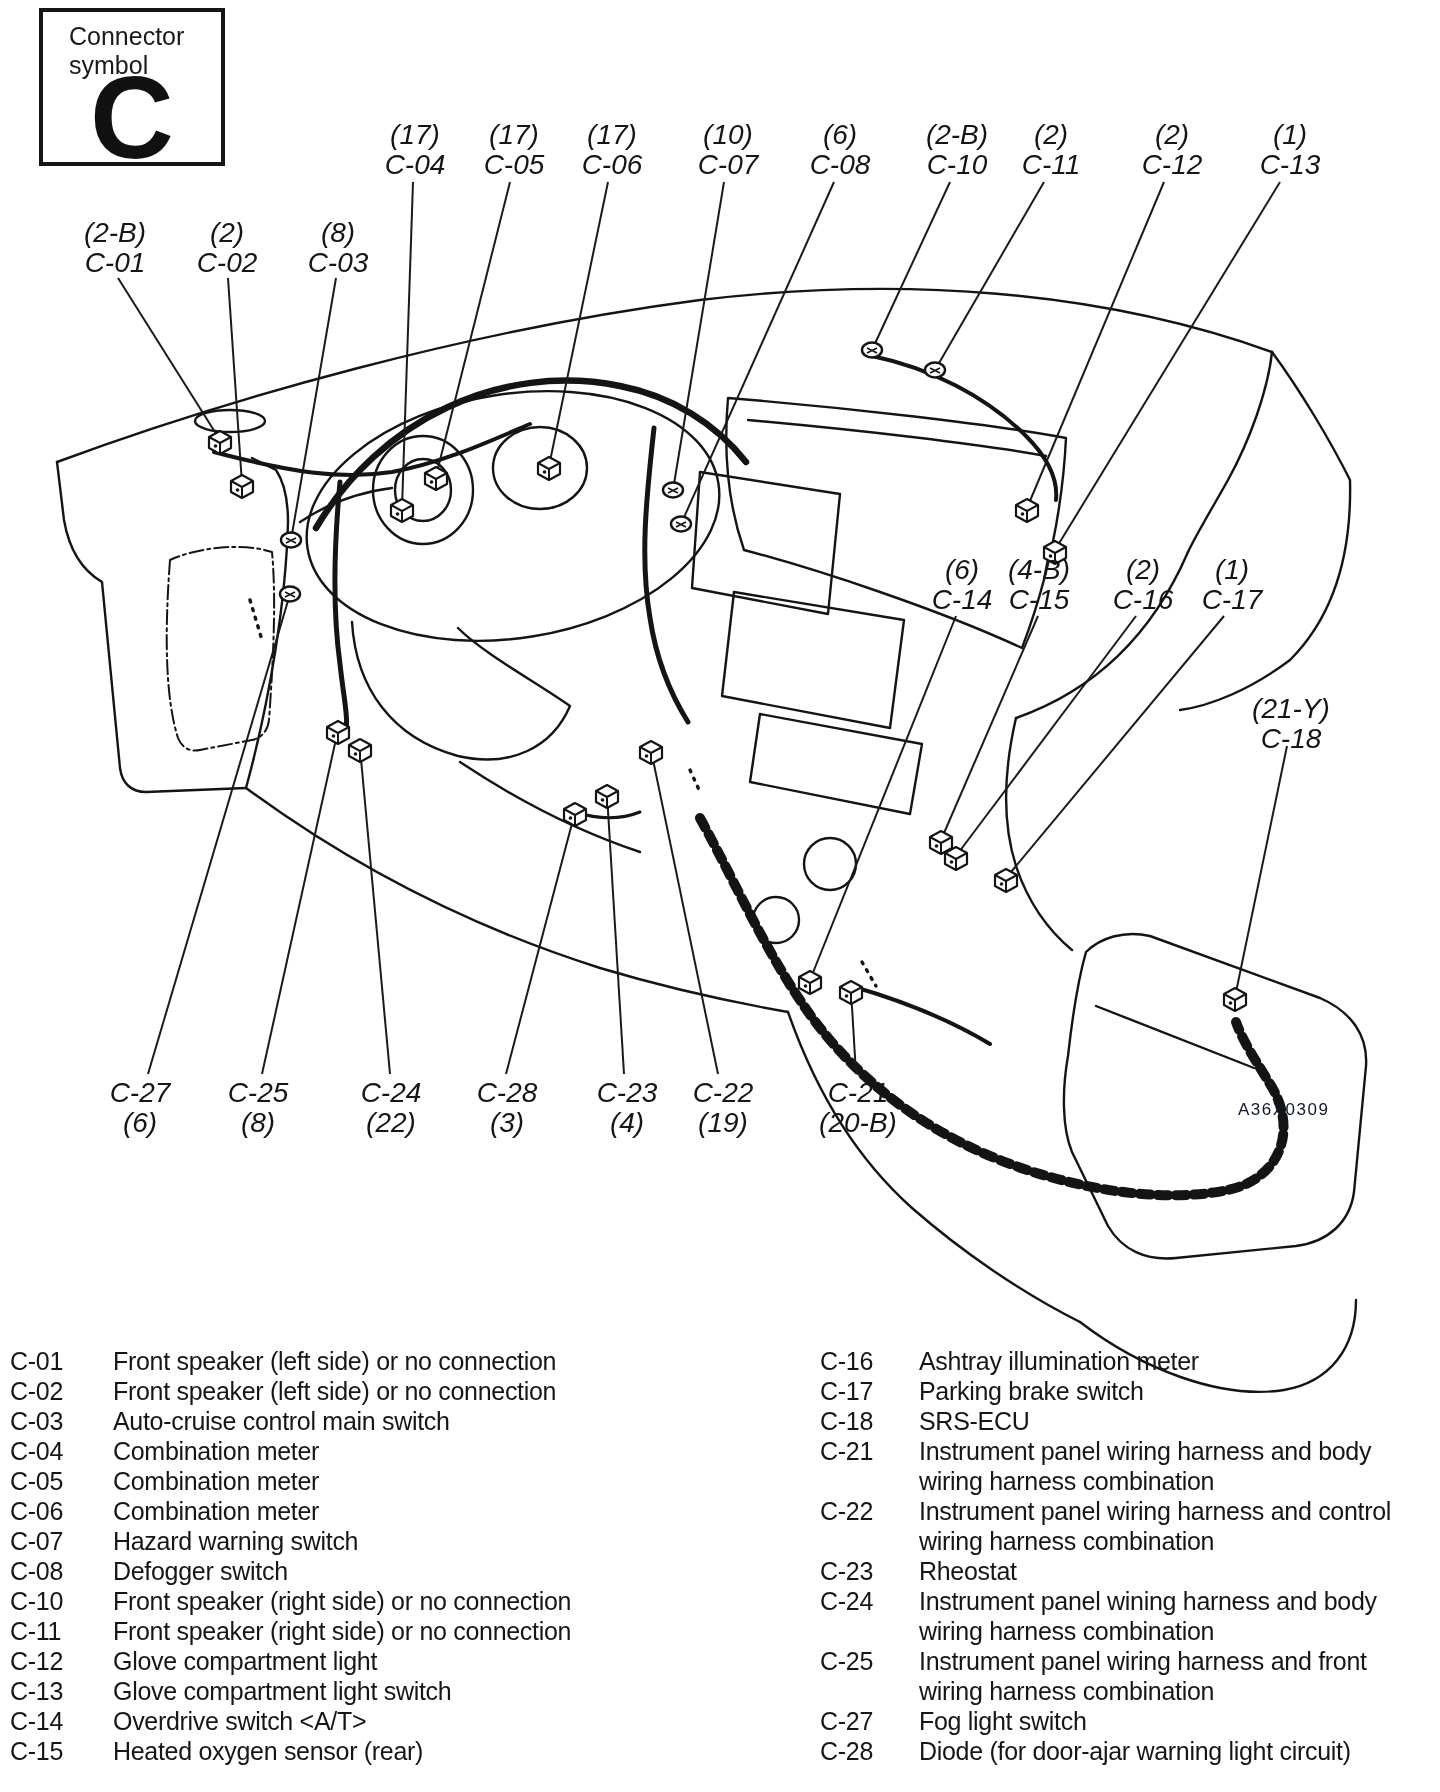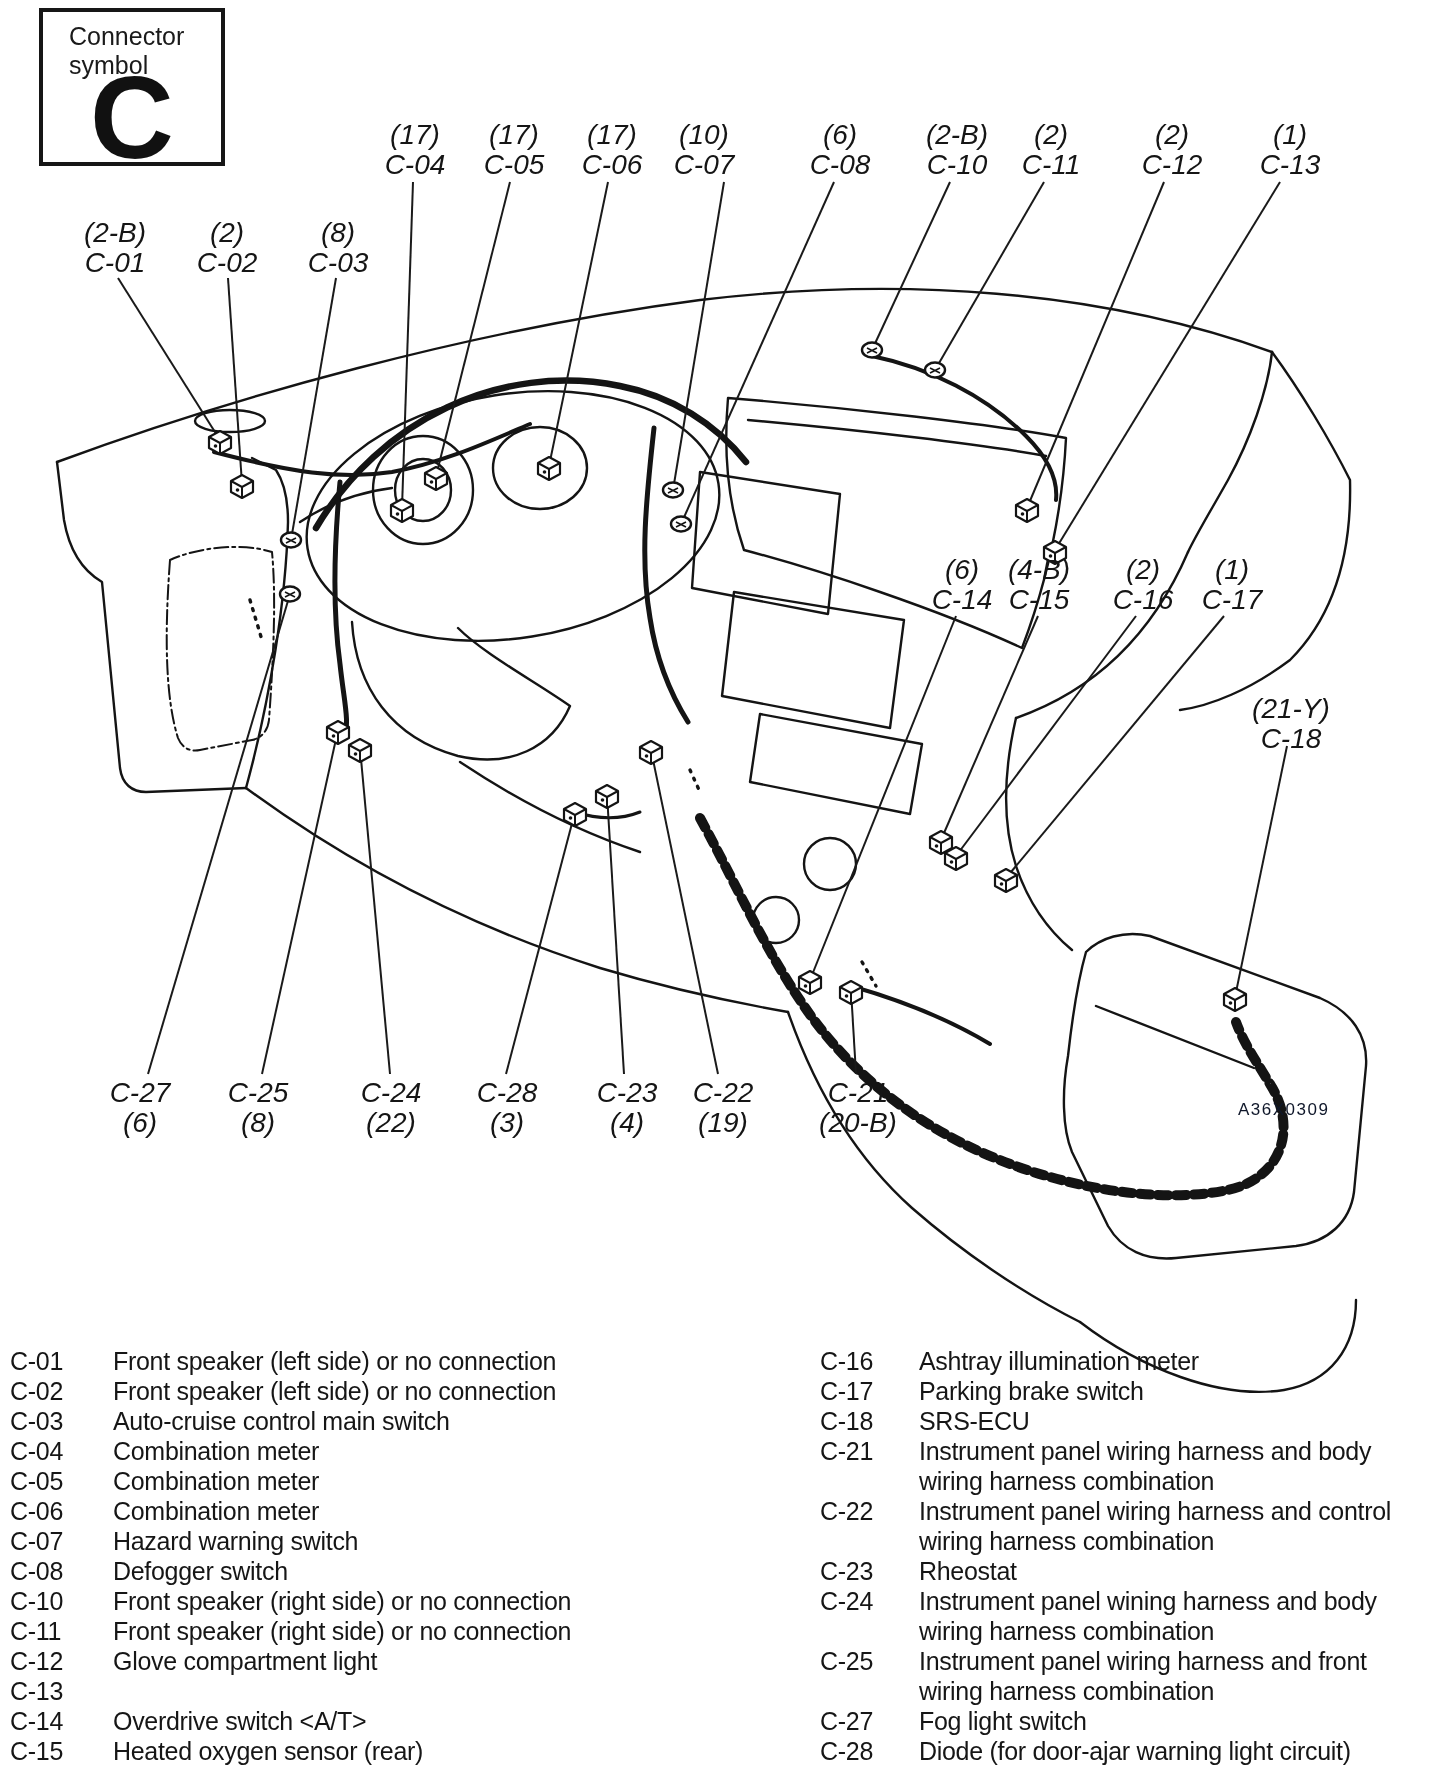--- a/index.html
+++ b/index.html
@@ -196,21 +196,21 @@
         <div>C-04</div>
       </div>
       <div class="callout" style="left: 514px; top: 120px;">
         <div>(17)</div>
         <div>C-05</div>
       </div>
       <div class="callout" style="left: 612px; top: 120px;">
         <div>(17)</div>
         <div>C-06</div>
       </div>
-      <div class="callout" style="left: 704px; top: 120px; text-align: center;">
+      <div class="callout" style="left: 728px; top: 120px; text-align: center;">
         <div>(10)</div>
         <div>C-07</div>
       </div>
       <div class="callout" style="left: 840px; top: 120px;">
         <div>(6)</div>
         <div>C-08</div>
       </div>
       <div class="callout" style="left: 957px; top: 120px;">
         <div>(2-B)</div>
         <div>C-10</div>
@@ -319,20 +319,21 @@
       <div class="legend-row">
         <div class="code">C-11</div>
         <div class="desc">Front speaker (right side) or no connection</div>
       </div>
       <div class="legend-row">
         <div class="code">C-12</div>
         <div class="desc">Glove compartment light</div>
       </div>
       <div class="legend-row">
         <div class="code">C-13</div>
+        <div class="desc">Glove compartment light switch</div>
       </div>
       <div class="legend-row">
         <div class="code">C-14</div>
         <div class="desc">Overdrive switch &lt;A/T&gt;</div>
       </div>
       <div class="legend-row">
         <div class="code">C-15</div>
         <div class="desc">Heated oxygen sensor (rear)</div>
       </div>
     </div>

